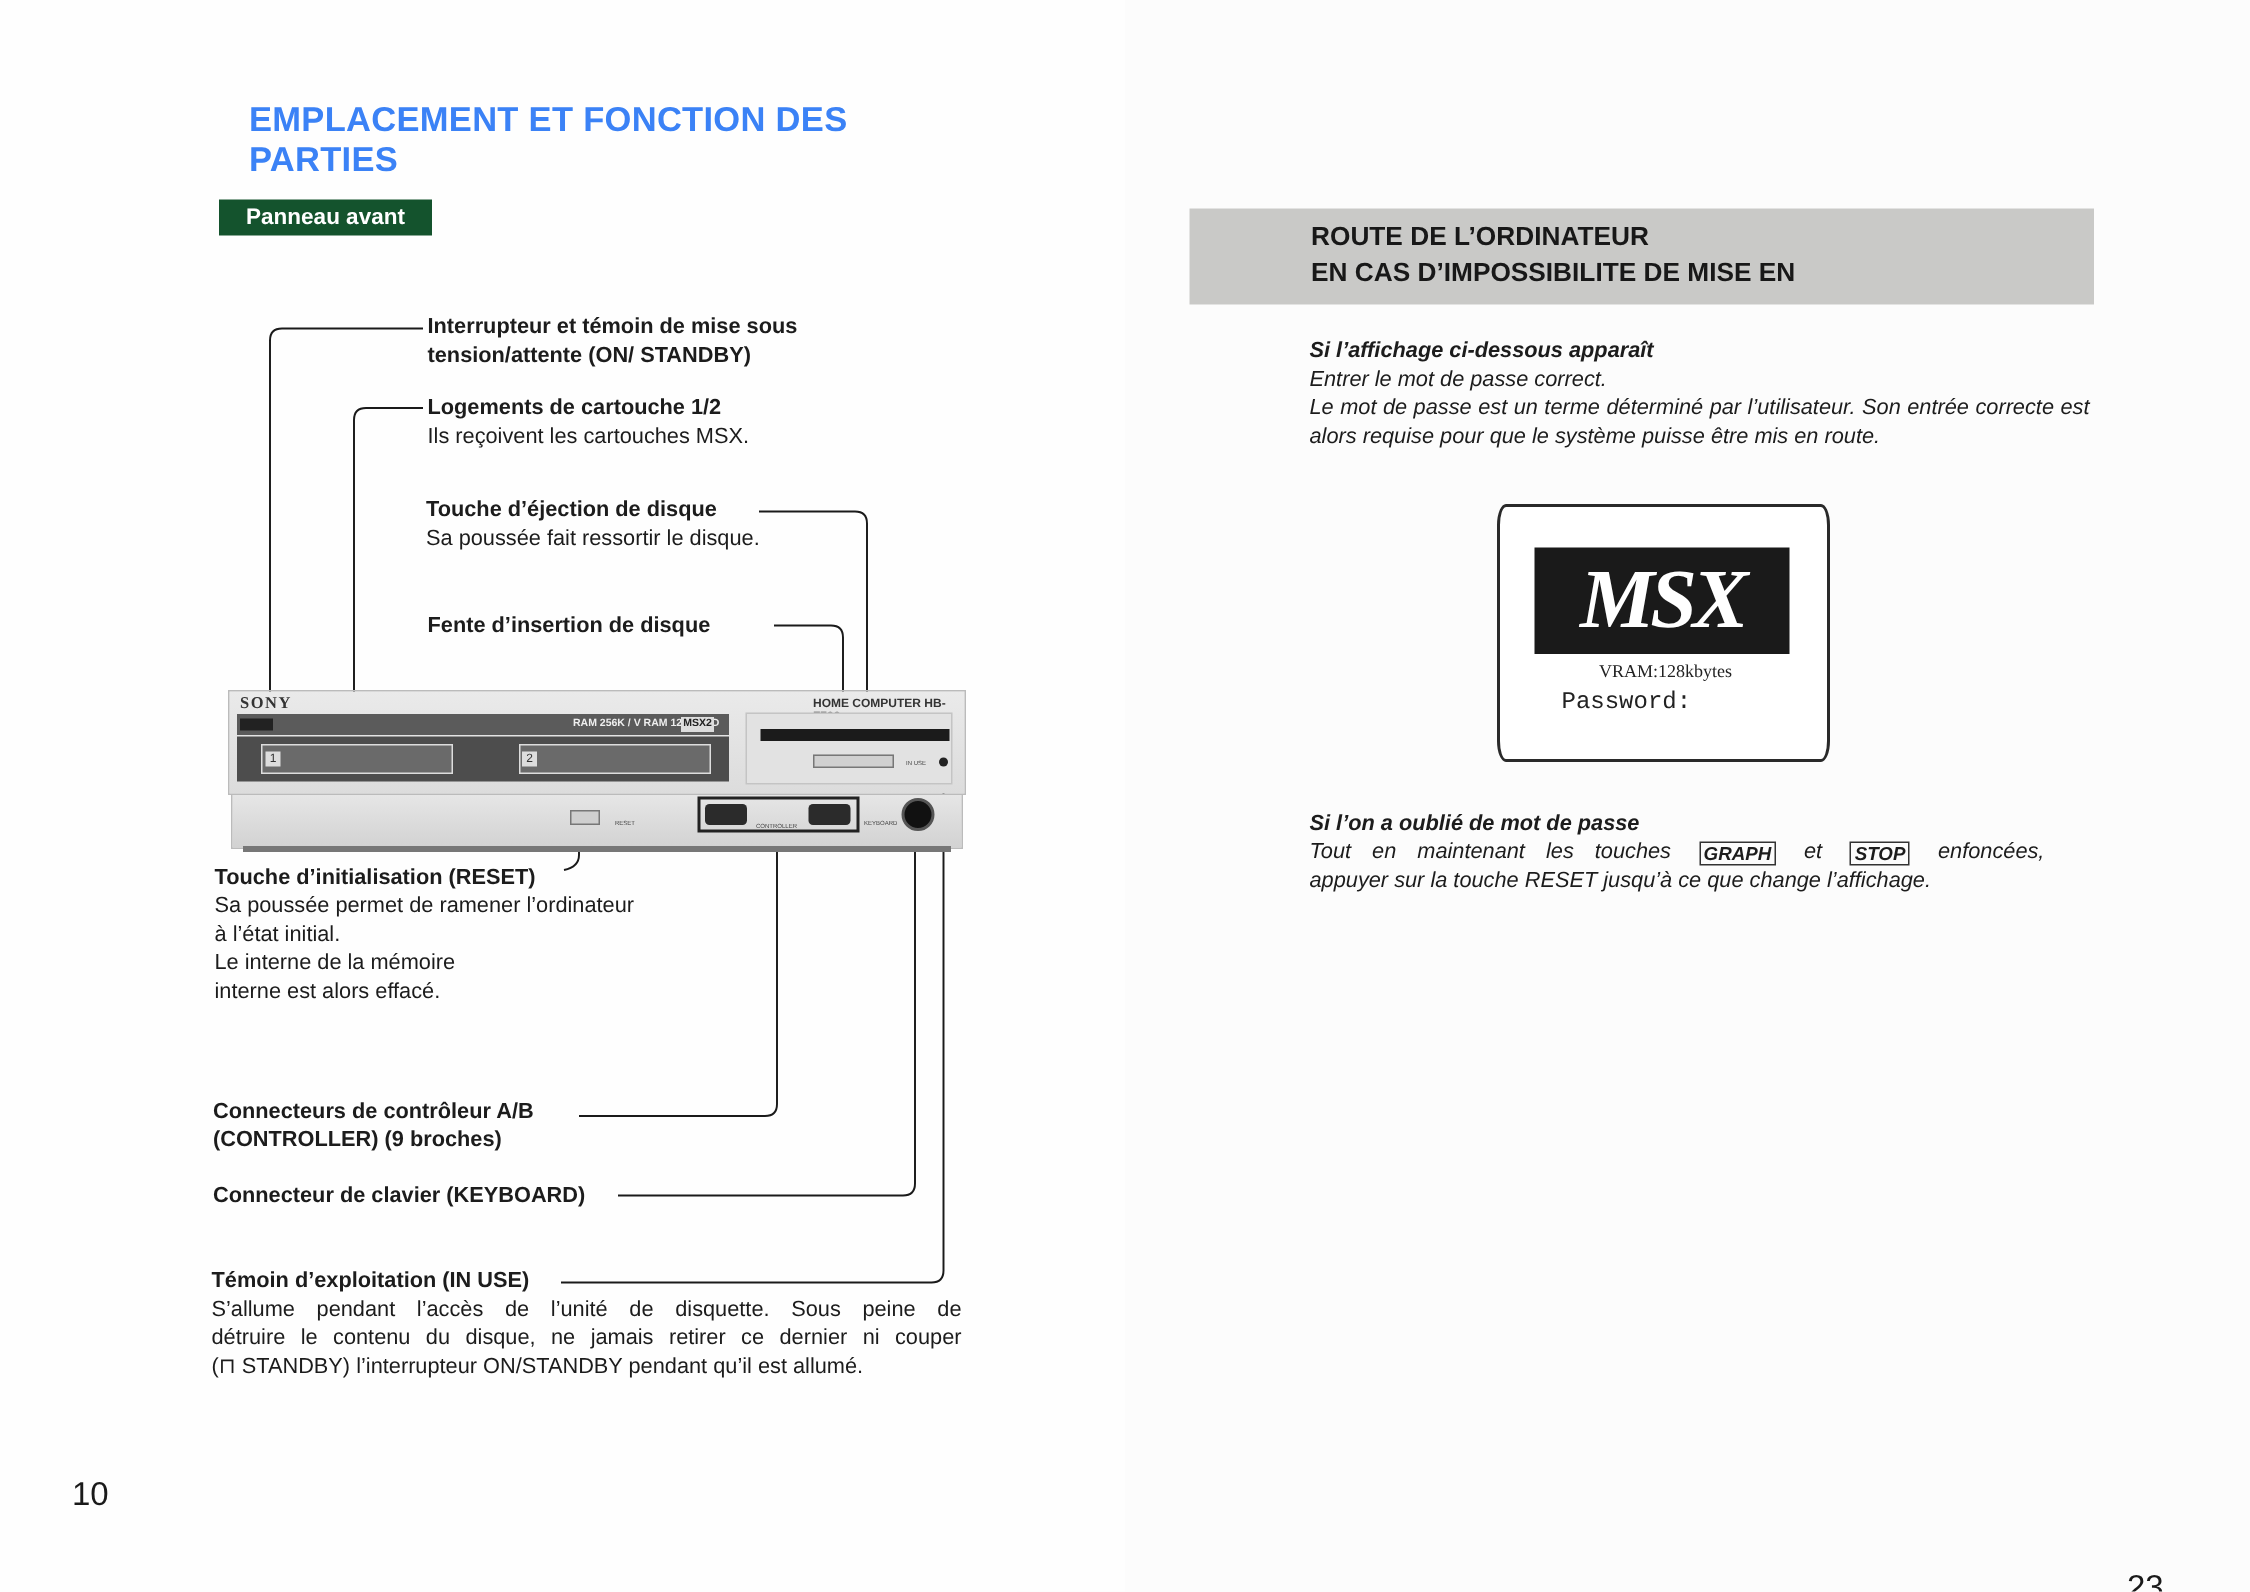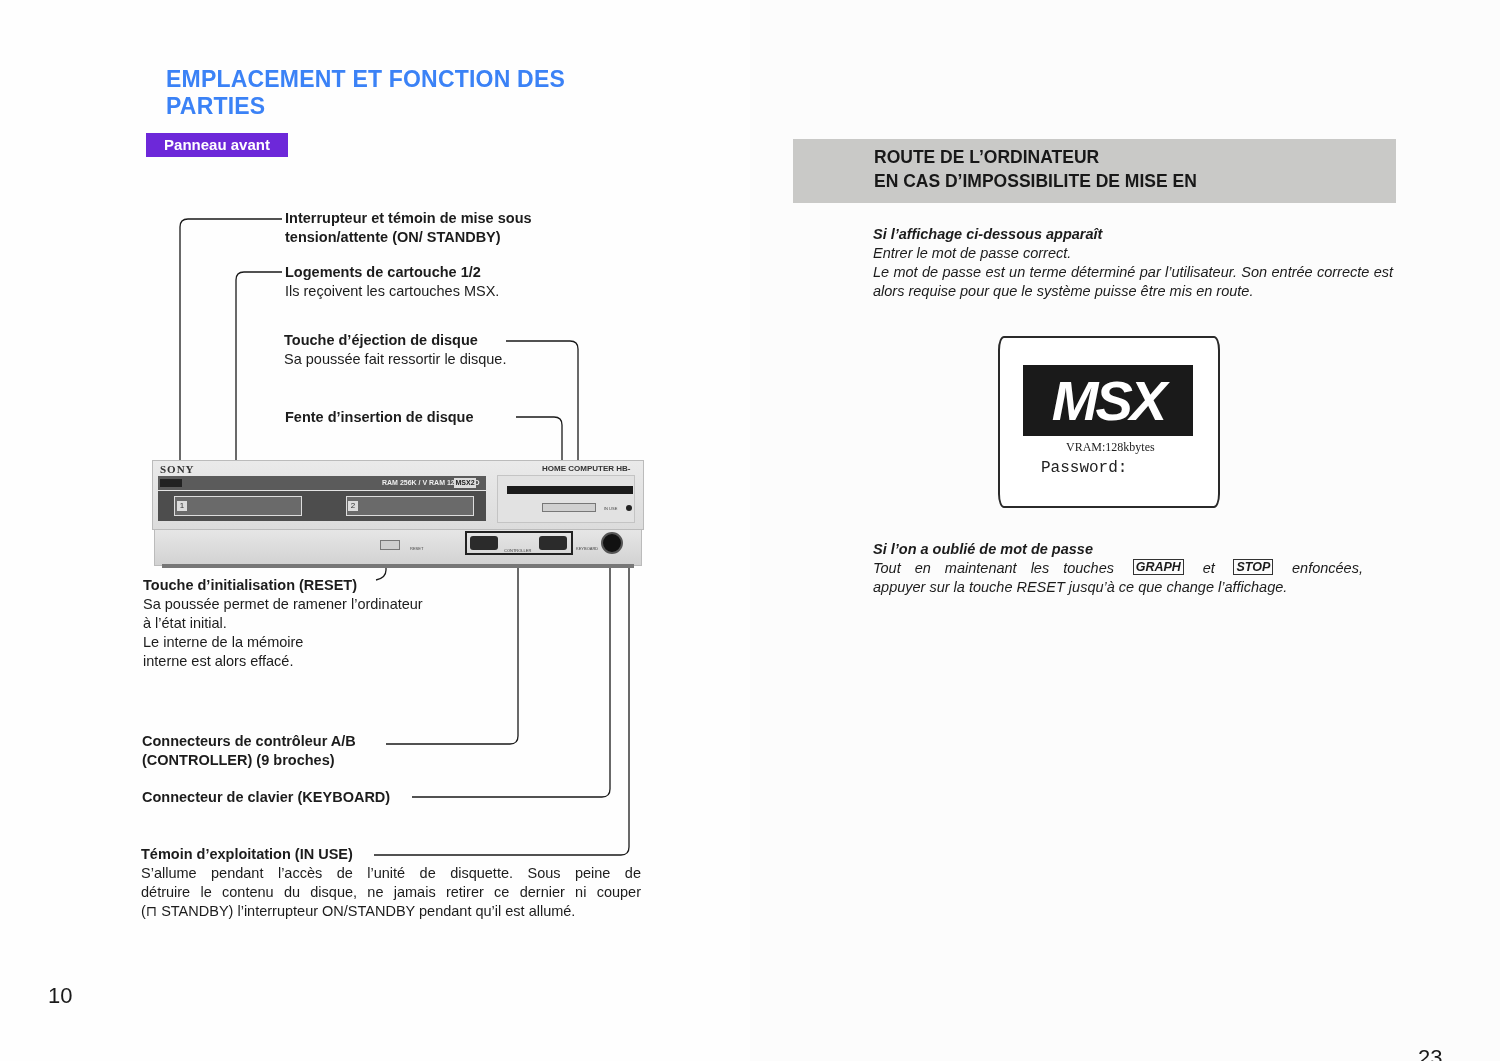--- a/index.html
+++ b/index.html
@@ -7,21 +7,21 @@
   body { position: relative; font-family: "Liberation Sans", sans-serif; color: #1a1a1a; }
 
   .page { position: absolute; top: 0; height: 1061px; }
   .page-left { left: 0; width: 750px; background: #fefefe; }
   .page-right { left: 750px; width: 750px; background: #fcfcfc; }
 
   .abs { position: absolute; }
 
   
   .main-title { left: 143px; top: 66px; width: 460px; font-size: 23px; font-weight: bold; line-height: 27px; letter-spacing: 0.2px; color: #3b82f6; margin-left: 23px; }
-  .section-tag { left: 146px; top: 133px; width: 142px; height: 24px; background: #6d28d9; color: #fff; font-size: 15px; font-weight: bold; line-height: 24px; text-align: center; }
+  .section-tag { left: 146px; top: 133px; width: 142px; height: 24px; background: #14532d; color: #fff; font-size: 15px; font-weight: bold; line-height: 24px; text-align: center; }
 
   .lbl { font-size: 14.5px; line-height: 19px; color: #1c1c1c; }
   .lbl b { font-weight: bold; display: block; }
   .lbl span { display: block; }
 
   svg.leaders { position: absolute; left: 0; top: 0; width: 750px; height: 1061px; pointer-events: none; }
 
   
   .device { left: 152px; top: 460px; width: 492px; height: 110px; }
   .dev-top { position: absolute; left: 0; top: 0; width: 492px; height: 70px; background: linear-gradient(#eaeaea, #dcdcdc); border: 1px solid #bbb; }
@@ -48,21 +48,21 @@
 
   .page-num { font-size: 22px; color: #1a1a1a; }
 
   
   .banner { left: 43px; top: 139px; width: 603px; height: 64px; background: #c9c9c7; }
   .banner-title { left: 124px; top: 145px; width: 480px; font-size: 17.5px; font-weight: bold; line-height: 24px; color: #181818; }
   .rp { left: 123px; width: 520px; font-size: 14.5px; line-height: 19px; color: #1c1c1c; text-align: justify; font-style: italic; }
   .rp b { font-weight: bold; }
 
   .screen { left: 248px; top: 336px; width: 222px; height: 172px; border: 2px solid #2a2a2a; border-radius: 6px / 14px; background: #fff; }
-  .msx-logo { position: absolute; left: 23px; top: 27px; width: 170px; height: 71px; background: #1a1a1a; color: #fff; font-family: Liberation Sans, sans-serif; font-weight: bold; font-style: italic; font-size: 56px; line-height: 71px; text-align: center; letter-spacing: -3px; }
+  .msx-logo { position: absolute; left: 23px; top: 27px; width: 170px; height: 71px; background: #1a1a1a; color: #fff; font-family: Liberation Serif, serif; font-weight: bold; font-style: italic; font-size: 56px; line-height: 71px; text-align: center; letter-spacing: -3px; }
   .vram { position: absolute; left: 66px; top: 102px; font-family: Liberation Serif, serif; font-size: 12px; color: #222; }
   .pwd { position: absolute; left: 41px; top: 121px; font-family: "Liberation Mono", monospace; font-size: 16px; color: #222; }
 
   .key { display: inline-block; border: 1px solid #333; padding: 0 2px; font-size: 12.5px; font-weight: bold; line-height: 14px; }
 </style>
 </head>
 <body>
 
 <div class="page page-left">
 
@@ -189,21 +189,21 @@
   </div>
 
   <div class="abs screen">
     <div class="msx-logo">MSX</div>
     <div class="vram">VRAM:128kbytes</div>
     <div class="pwd">Password:</div>
   </div>
 
   <div class="abs rp" style="top:540px; width:490px;">
     <b style="display:block;">Si l’on a oublié de mot de passe</b>
-    <div style="display:flex; justify-content:space-between; align-items:flex-start;">
+    <div style="display:flex; justify-content:space-between; align-items:center;">
       <span style="word-spacing:10px;">Tout en maintenant les touches</span>
       <span class="key">GRAPH</span>
       <span>et</span>
       <span class="key">STOP</span>
       <span>enfoncées,</span>
     </div>
     <span style="display:block;">appuyer sur la touche RESET jusqu’à ce que change l’affichage.</span>
   </div>
 
   <div class="abs page-num" style="left:668px; top:1031px;margin-top:14px;">23</div>

